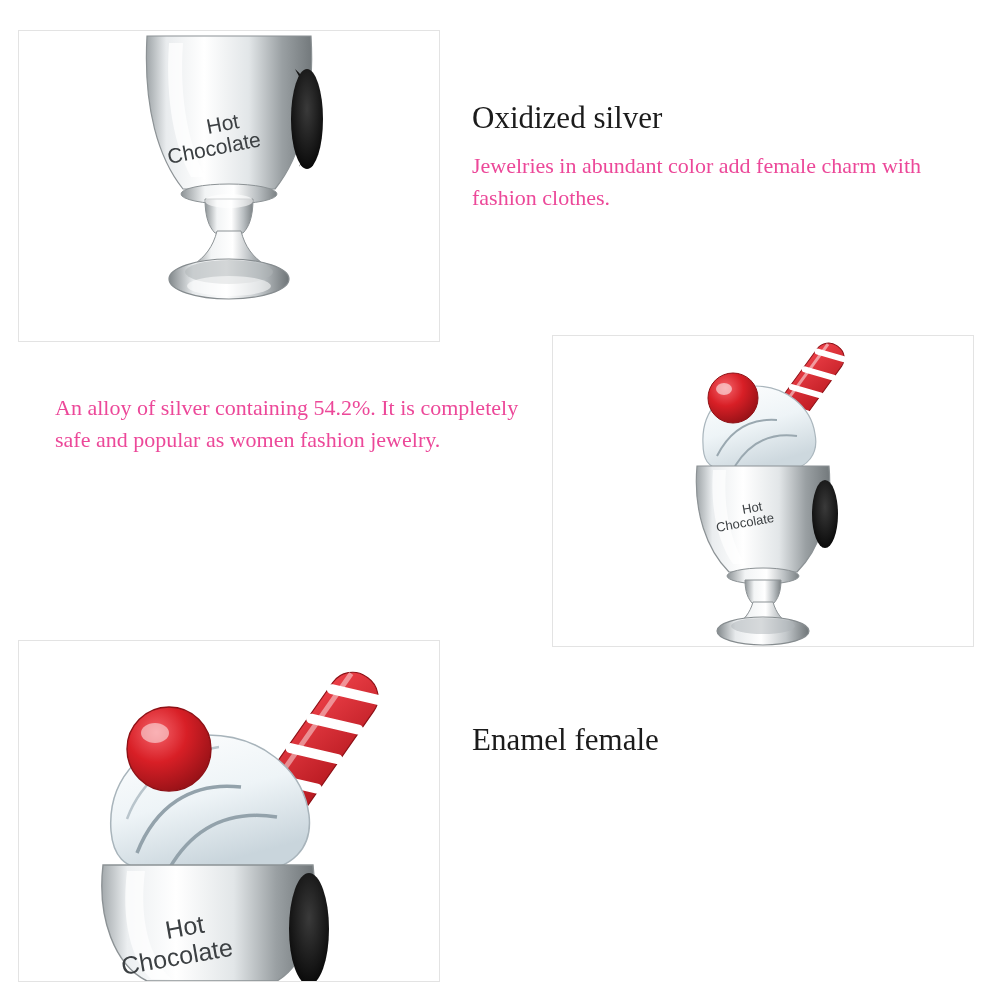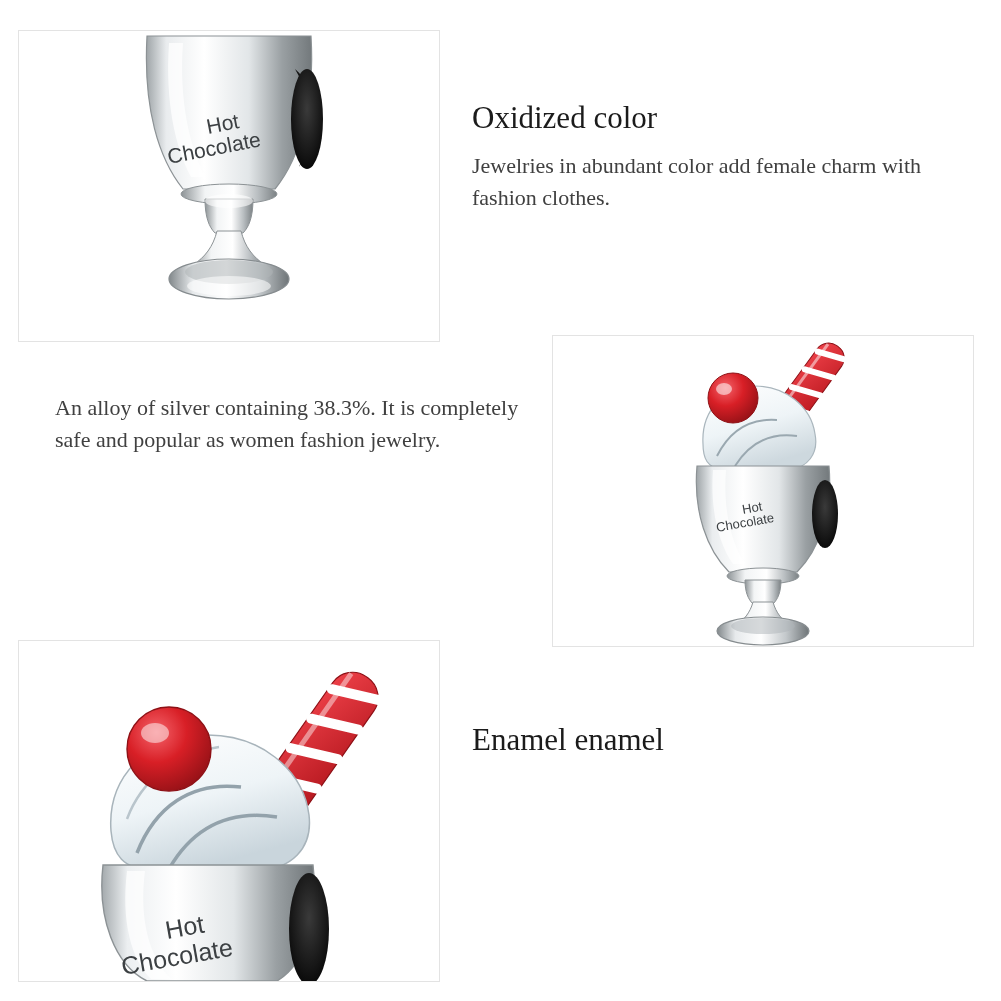--- a/index.html
+++ b/index.html
@@ -32,21 +32,21 @@
   .tb-title {
     font-size: 31px;
     color: #1b1b1b;
     font-weight: 400;
     line-height: 1.15;
     margin: 0 0 14px 0;
     font-family: "Liberation Serif", serif;
   }
   .tb-body {
     font-size: 22px;
-    color: #404040;
+    color: #ec4899;
     line-height: 1.45;
     margin: 0;
     font-family: "Liberation Serif", serif;
   }
 
   #text-oxidized { left: 472px; top: 100px;  width: 500px; }
   #text-925      { left: 55px;  top: 392px;  width: 470px; }
   #text-enamel   { left: 472px; top: 722px;  width: 500px; }
 
   
@@ -105,26 +105,26 @@
 
     <path d="M198 200 C194 216 186 226 174 234 L246 234 C234 226 226 216 222 200 Z" fill="url(#stemGrad1)" stroke="#8c9295" stroke-width="1"></path>
 
     <ellipse cx="210" cy="248" rx="60" ry="20" fill="url(#baseGrad1)" stroke="#868c8f" stroke-width="1.2"></ellipse>
     <ellipse cx="210" cy="241" rx="44" ry="12" fill="#aeb4b7" opacity="0.55"></ellipse>
     <ellipse cx="210" cy="255" rx="42" ry="10" fill="#ffffff" opacity="0.55"></ellipse>
   </svg>
 </div>
 
 <div class="textblock" id="text-oxidized">
-  <h2 class="tb-title">Oxidized color</h2>
+  <h2 class="tb-title">Oxidized silver</h2>
   <p class="tb-body">Jewelries in abundant color add female charm with fashion clothes.</p>
 </div>
 
 <div class="textblock" id="text-925">
-  <p class="tb-body">An alloy of silver containing 38.3%. It is completely safe and popular as women fashion jewelry.</p>
+  <p class="tb-body">An alloy of silver containing 54.2%. It is completely safe and popular as women fashion jewelry.</p>
 </div>
 
 <div class="panel" id="panel-mid-right">
   <svg class="svg-charm" width="420" height="310" viewBox="0 0 420 310">
     <defs>
       <linearGradient id="cupGrad2" x1="0" y1="0" x2="1" y2="0">
         <stop offset="0%" stop-color="#9fa5a8"></stop>
         <stop offset="12%" stop-color="#eaedef"></stop>
         <stop offset="35%" stop-color="#ffffff"></stop>
         <stop offset="62%" stop-color="#e2e6e8"></stop>
@@ -257,14 +257,14 @@
     <path d="M108 230 C102 280 112 318 132 338 L152 338 C130 316 120 278 126 230 Z" fill="#ffffff" opacity="0.72"></path>
 
     <g>
       <text x="148" y="298" font-family="'Liberation Sans',sans-serif" font-size="25" fill="#3c4043" transform="rotate(-10 148 298)">Hot</text>
       <text x="104" y="334" font-family="'Liberation Sans',sans-serif" font-size="25" fill="#3c4043" transform="rotate(-10 104 334)">Chocolate</text>
     </g>
   </svg>
 </div>
 
 <div class="textblock" id="text-enamel">
-  <h2 class="tb-title">Enamel enamel</h2>
+  <h2 class="tb-title">Enamel female</h2>
 </div>
 
 </body></html>

